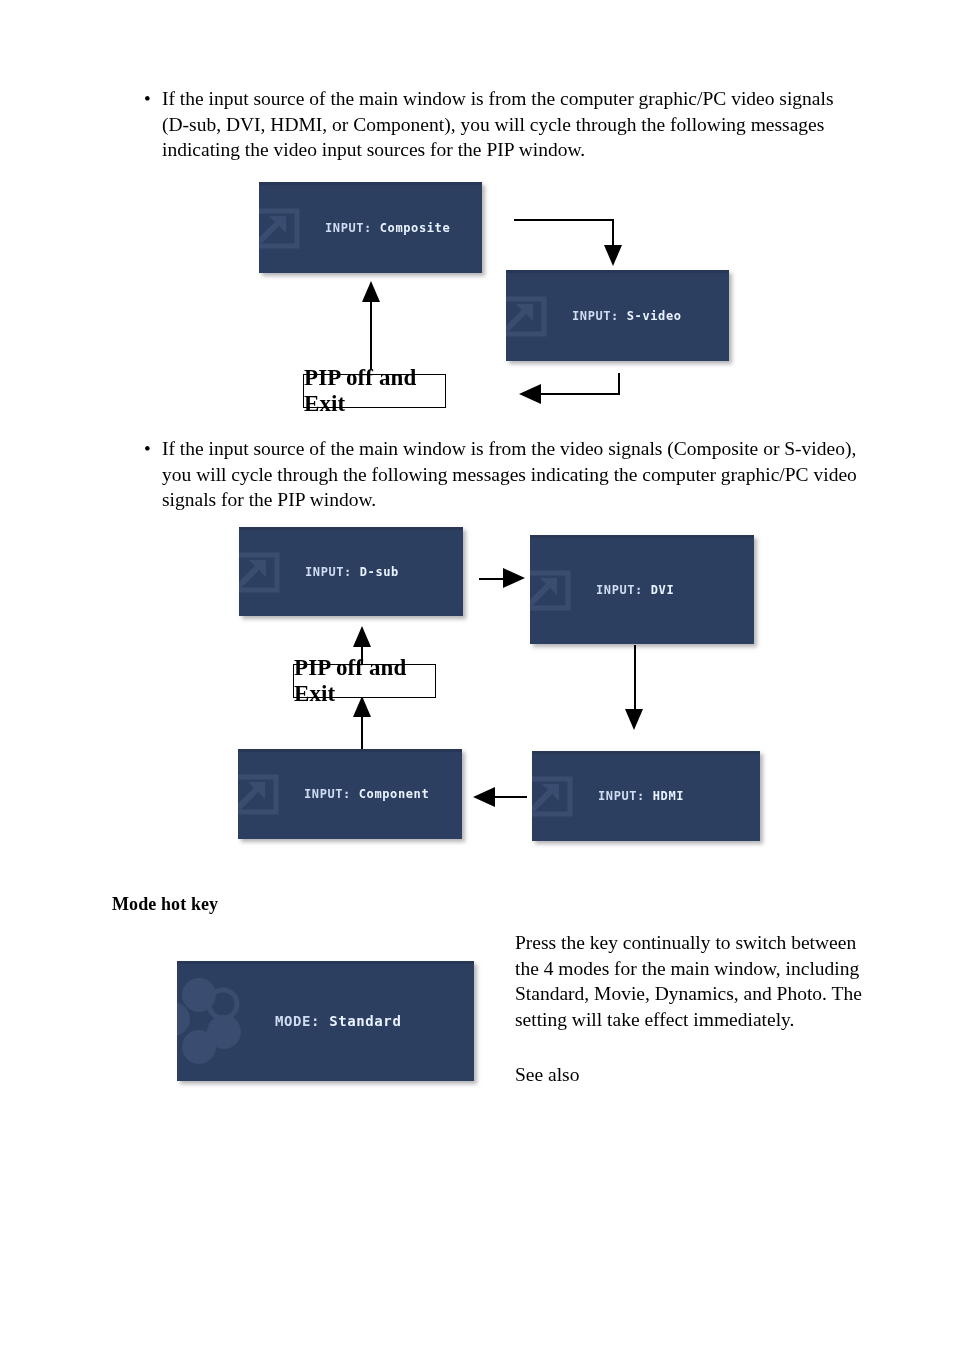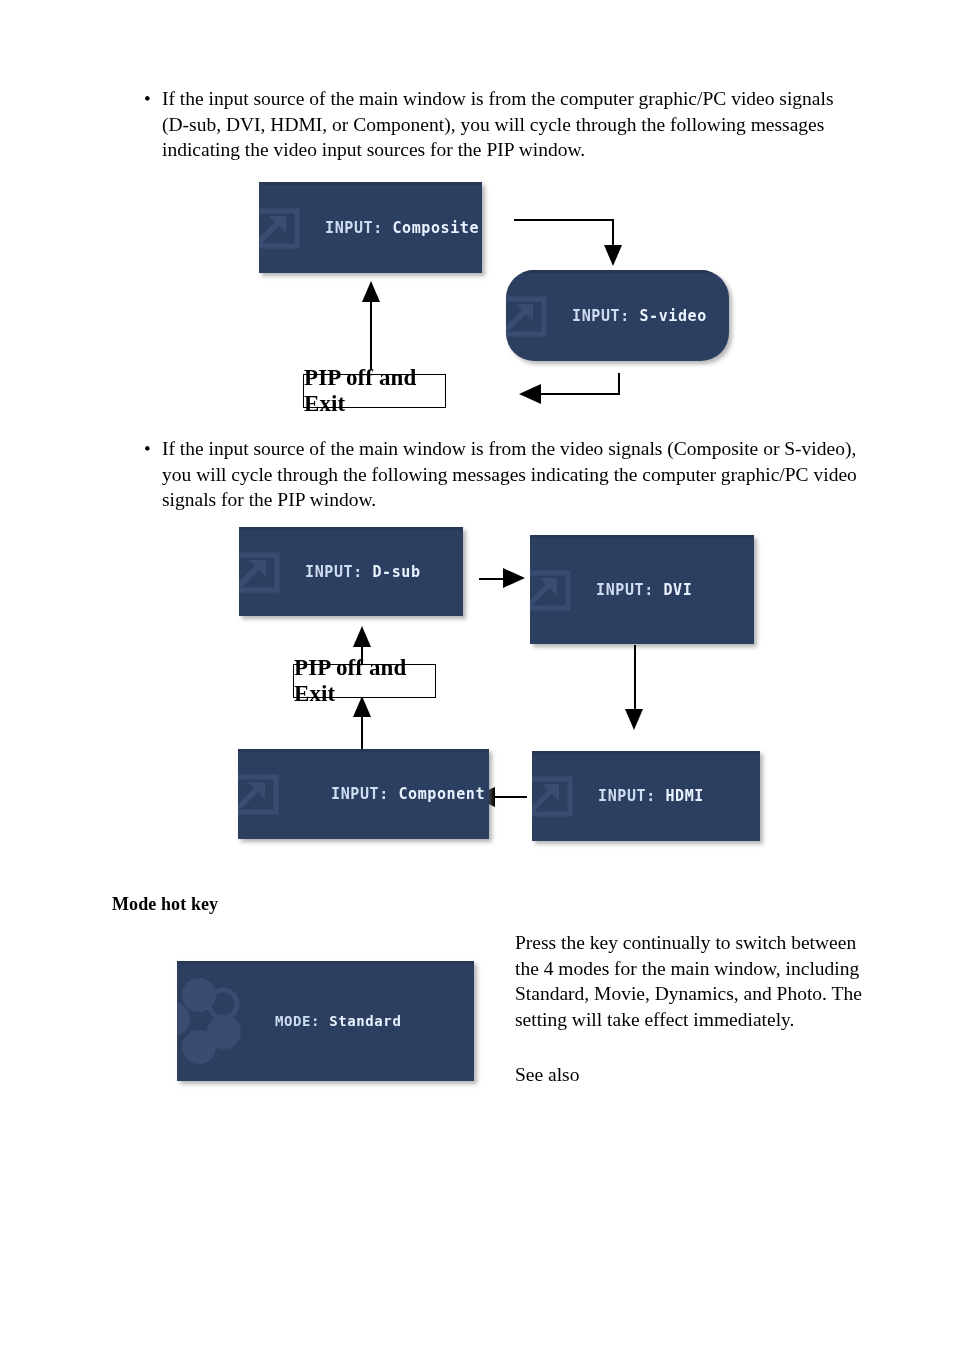--- a/index.html
+++ b/index.html
@@ -64,21 +64,21 @@
     content: "";
     position: absolute;
     left: 0; top: 0; right: 0;
     height: 3px;
     background: #273754;
   }
   .osd-label {
     position: relative;
     font-family: "DejaVu Sans Mono", monospace;
     font-weight: bold;
-    font-size: 15px;
+    font-size: 12px;
     letter-spacing: 0.6px;
     color: #cfddf2;
     white-space: nowrap;
   }
   .osd-label .accent {
     color: #e9f2ff;
   }
 
   
   .input-glyph {
@@ -172,21 +172,21 @@
     </span>
     <span class="osd-label" style="margin-left:66px;">
       <span>INPUT: </span><span class="accent">Composite</span>
     </span>
   </div>
 
   <div class="ln-h" style="left:514px; top:219px; width:99px;"></div>
   <div class="ln-v" style="left:612px; top:219px; height:28px;"></div>
   <div class="arrow arrow-down" style="left:604px; top:245px;"></div>
 
-  <div class="osd" style="left:506px; top:270px; width:223px; height:91px;border-radius:28px;">
+  <div class="osd" style="left:506px; top:270px; width:223px; height:91px;">
     <span class="input-glyph">
       <svg width="58" height="48" viewBox="0 0 58 48" xmlns="http://www.w3.org/2000/svg">
         <rect x="4" y="7" width="48" height="35" fill="none" stroke="#3a4c70" stroke-width="5"></rect>
         <path d="M14 38 L36 16" stroke="#3a4c70" stroke-width="6" stroke-linecap="butt"></path>
         <path d="M24 12 L41 12 L41 29 L35 23 L35 18 L30 18 Z" fill="#3a4c70"></path>
       </svg>
     </span>
     <span class="osd-label" style="margin-left:66px;">
       <span>INPUT: </span><span class="accent">S-video</span>
     </span>
@@ -250,21 +250,21 @@
       </svg>
     </span>
     <span class="osd-label" style="margin-left:66px;">
       <span>INPUT: </span><span class="accent">HDMI</span>
     </span>
   </div>
 
   <div class="ln-h" style="left:495px; top:796px; width:32px;"></div>
   <div class="arrow arrow-left" style="left:473px; top:787px;"></div>
 
-  <div class="osd" style="left:238px; top:749px; width:224px; height:90px;padding-left:27px;">
+  <div class="osd" style="left:238px; top:749px; width:224px; height:90px;">
     <span class="input-glyph">
       <svg width="58" height="48" viewBox="0 0 58 48" xmlns="http://www.w3.org/2000/svg">
         <rect x="4" y="7" width="48" height="35" fill="none" stroke="#3a4c70" stroke-width="5"></rect>
         <path d="M14 38 L36 16" stroke="#3a4c70" stroke-width="6" stroke-linecap="butt"></path>
         <path d="M24 12 L41 12 L41 29 L35 23 L35 18 L30 18 Z" fill="#3a4c70"></path>
       </svg>
     </span>
     <span class="osd-label" style="margin-left:66px;">
       <span>INPUT: </span><span class="accent">Component</span>
     </span>

